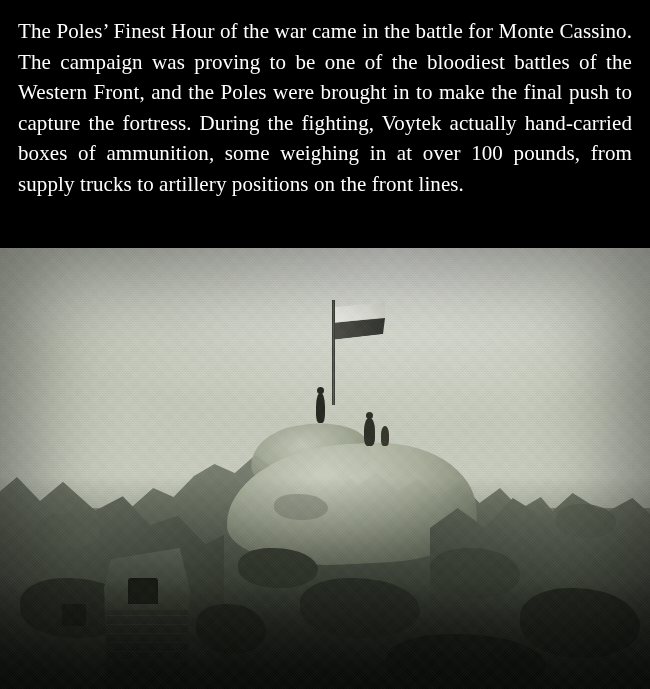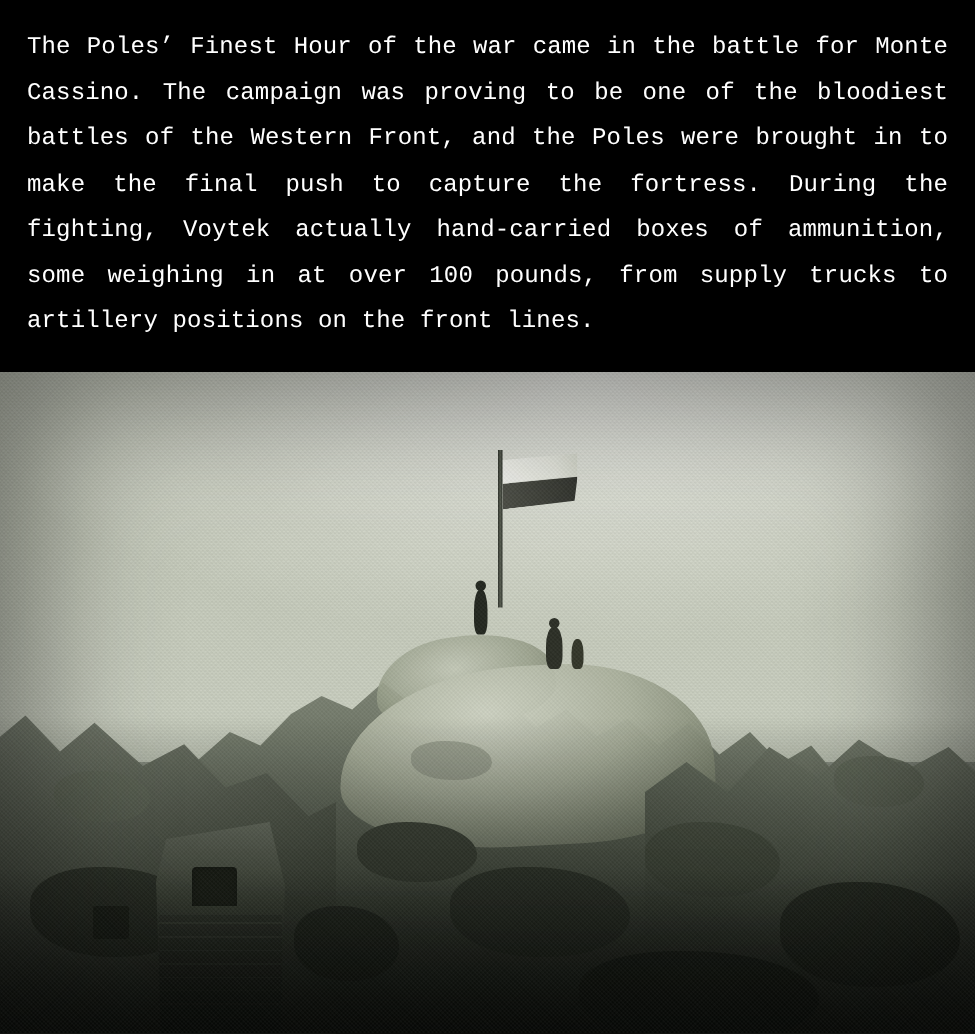--- a/index.html
+++ b/index.html
@@ -27,27 +27,27 @@
     left: 0;
     top: 0;
     width: 650px;
     height: 248px;
     background: #000000;
     box-sizing: border-box;
     padding: 16px 18px 0 18px;
   }
   .caption-text {
     color: #ffffff;
-    font-size: 16px;
+    font-size: 21px;
     line-height: 30.5px;
     text-align: justify;
     text-align-last: left;
     letter-spacing: 0.1px;
     white-space: pre-wrap;
-    font-family: Liberation Mono, monospace;
+    font-family: Liberation Serif, serif;
   }
 
   
   .photo-wrap {
     position: absolute;
     left: 0;
     top: 248px;
     width: 650px;
     height: 441px;
     overflow: hidden;

